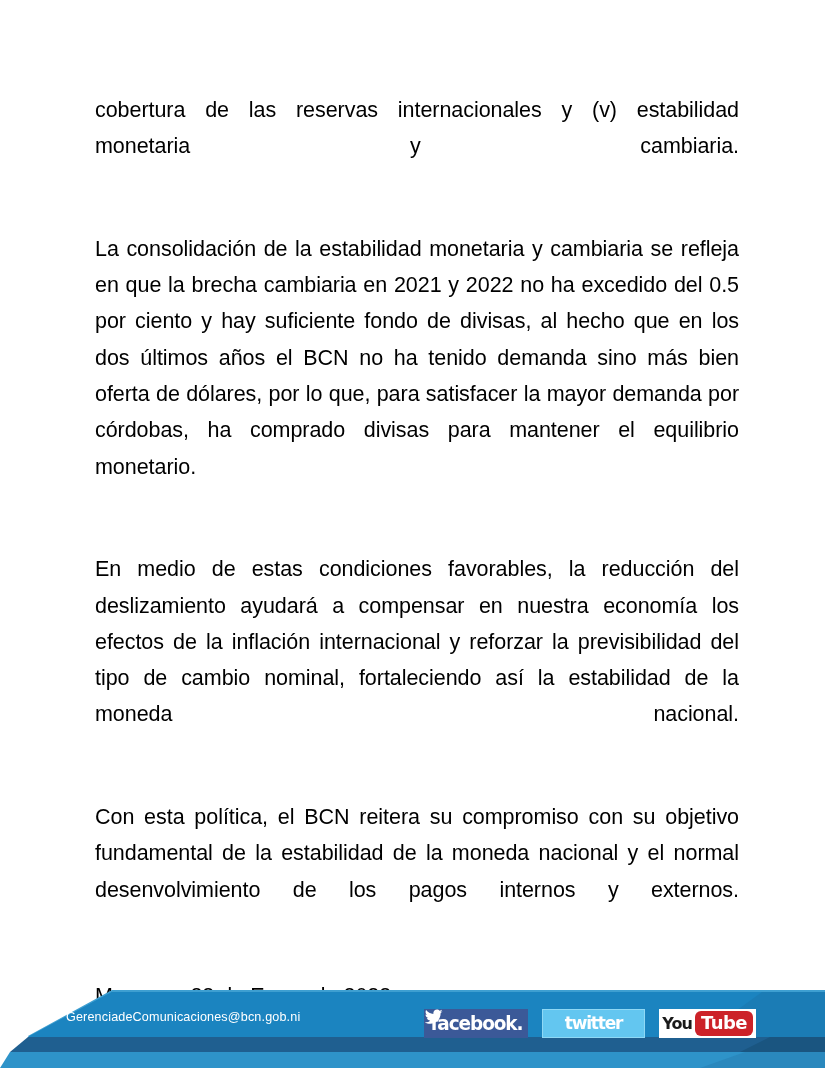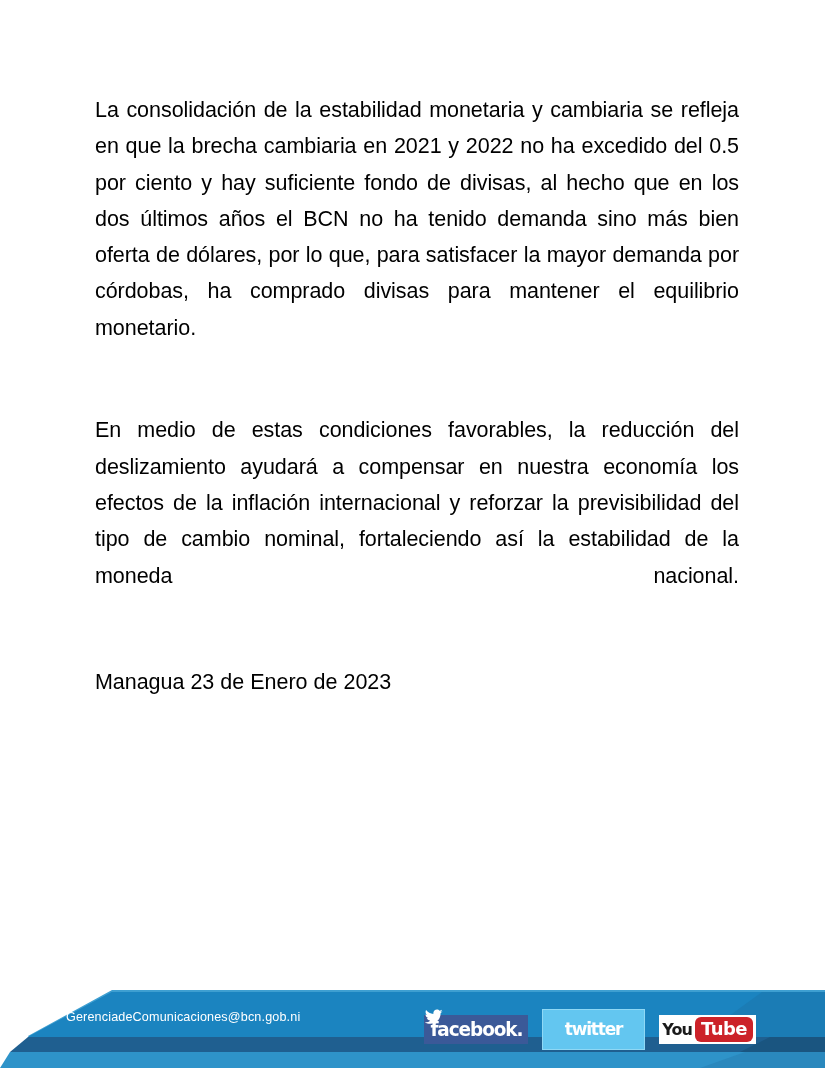--- a/index.html
+++ b/index.html
@@ -111,21 +111,21 @@
     font-size: 19px;
     font-weight: bold;
     letter-spacing: -1.1px;
     line-height: 1;
     transform: scaleX(0.97);
   }
 
   
   .badge-twitter {
     width: 103px;
-    height: 41px;
+    height: 29px;
     background: #63c6f0;
     display: flex;
     align-items: center;
     justify-content: center;
     gap: 2px;
     box-sizing: border-box;
     border: 1px solid #8fd8f5;
   }
   .badge-twitter .tw-word {
     color: #ffffff;
@@ -173,25 +173,27 @@
     padding: 3px 6px 4px 6px;
   }
 </style>
 </head>
 <body>
 
 <div class="page">
 
   <div class="doc-body">
 
+    <p class="para">cobertura de las reservas internacionales y (v) estabilidad monetaria y cambiaria.</p>
 
     <p class="para">La consolidación de la estabilidad monetaria y cambiaria se refleja en que la brecha cambiaria en 2021 y 2022 no ha excedido del 0.5 por ciento y hay suficiente fondo de divisas, al hecho que en los dos últimos años el BCN no ha tenido demanda sino más bien oferta de dólares, por lo que, para satisfacer la mayor demanda por córdobas, ha comprado divisas para mantener el equilibrio monetario.</p>
 
     <p class="para">En medio de estas condiciones favorables, la reducción del deslizamiento ayudará a compensar en nuestra economía los efectos de la inflación internacional y reforzar la previsibilidad del tipo de cambio nominal, fortaleciendo así la estabilidad de la moneda nacional.</p>
 
+    <p class="para">Con esta política, el BCN reitera su compromiso con su objetivo fundamental de la estabilidad de la moneda nacional y el normal desenvolvimiento de los pagos internos y externos.</p>
 
     <p class="para para-plain para-signature no-justify-fill">Managua 23 de Enero de 2023</p>
   </div>
 
   <div class="footer">
 
     <svg viewBox="0 0 825 78" preserveAspectRatio="none">
 
       <polygon points="112,0 825,0 825,7 106,7 36,52 28,46" fill="#3e9fd1"></polygon>
 

